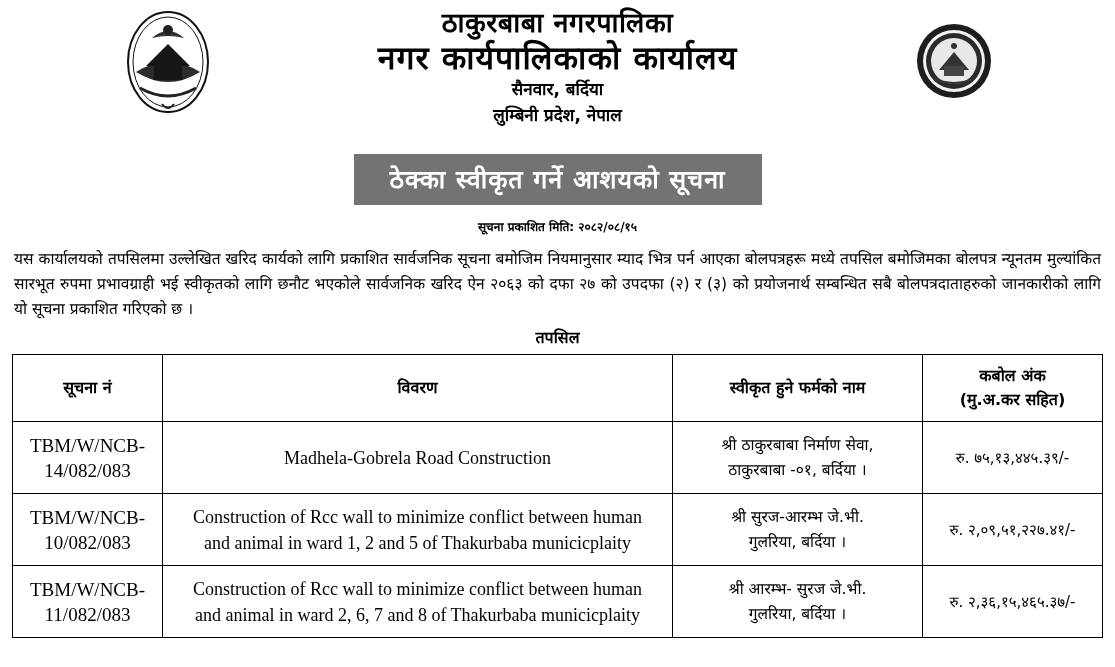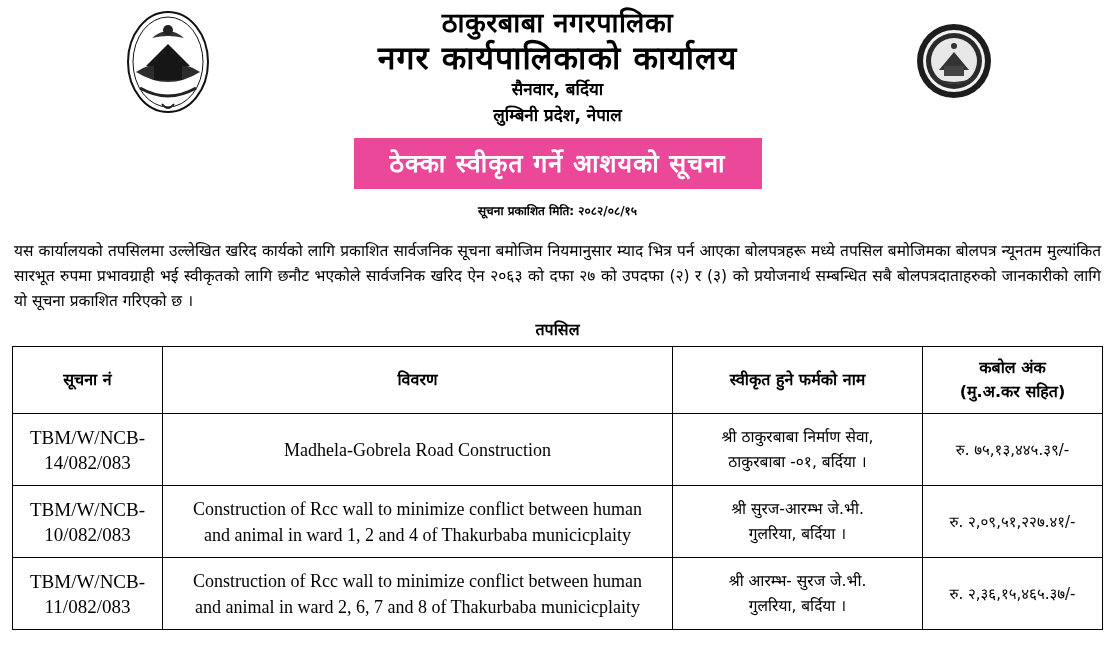--- a/index.html
+++ b/index.html
@@ -69,43 +69,44 @@
     line-height: 26px;
   }
 
   
   .banner-wrap {
     text-align: center;
     margin-top: 10px;
   }
   .banner {
     display: inline-block;
-    background: #ec4899;
+    background: #737373;
     color: #ffffff;
     font-family: "DejaVu Sans", sans-serif;
     font-weight: bold;
     font-size: 25px;
     padding: 7px 36px 10px 36px;
     letter-spacing: 1px;
+    margin-top: 16px;
   }
 
   .pub-date {
     text-align: center;
     font-family: "DejaVu Sans", sans-serif;
     font-weight: bold;
     font-size: 12px;
     margin-top: 13px;
   }
 
   .body-text {
     font-family: "DejaVu Sans", sans-serif;
     font-size: 15.5px;
     line-height: 25px;
     text-align: justify;
-    margin-top: 20px;
+    margin-top: 12px;
     padding: 0 2px;
   }
 
   .tapsil {
     text-align: center;
     font-family: "DejaVu Sans", sans-serif;
     font-weight: bold;
     font-size: 16px;
     margin-top: 4px;
     margin-bottom: 6px;
@@ -245,21 +246,21 @@
         </td>
         <td class="c-amt">रु. ७५,१३,४४५.३९/-</td>
       </tr>
       <tr class="data-row">
         <td class="c-sn two-line">
           <span>TBM/W/NCB-</span>
           <span>10/082/083</span>
         </td>
         <td class="c-desc two-line">
           <span>Construction of Rcc wall to minimize conflict between human</span>
-          <span>and animal in ward 1, 2 and 4 of Thakurbaba municicplaity</span>
+          <span>and animal in ward 1, 2 and 5 of Thakurbaba municicplaity</span>
         </td>
         <td class="c-firm two-line">
           <span>श्री सुरज-आरम्भ जे.भी.</span>
           <span>गुलरिया, बर्दिया ।</span>
         </td>
         <td class="c-amt">रु. २,०९,५१,२२७.४१/-</td>
       </tr>
       <tr class="data-row">
         <td class="c-sn two-line">
           <span>TBM/W/NCB-</span>

